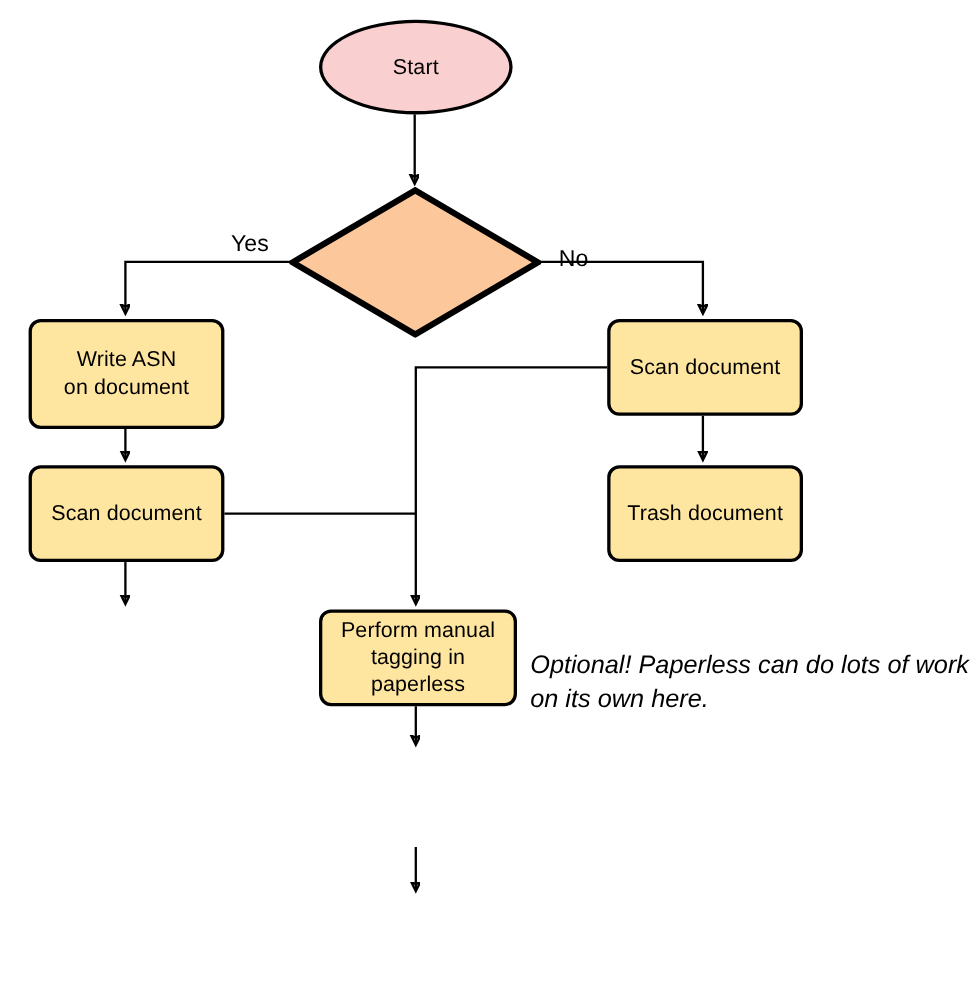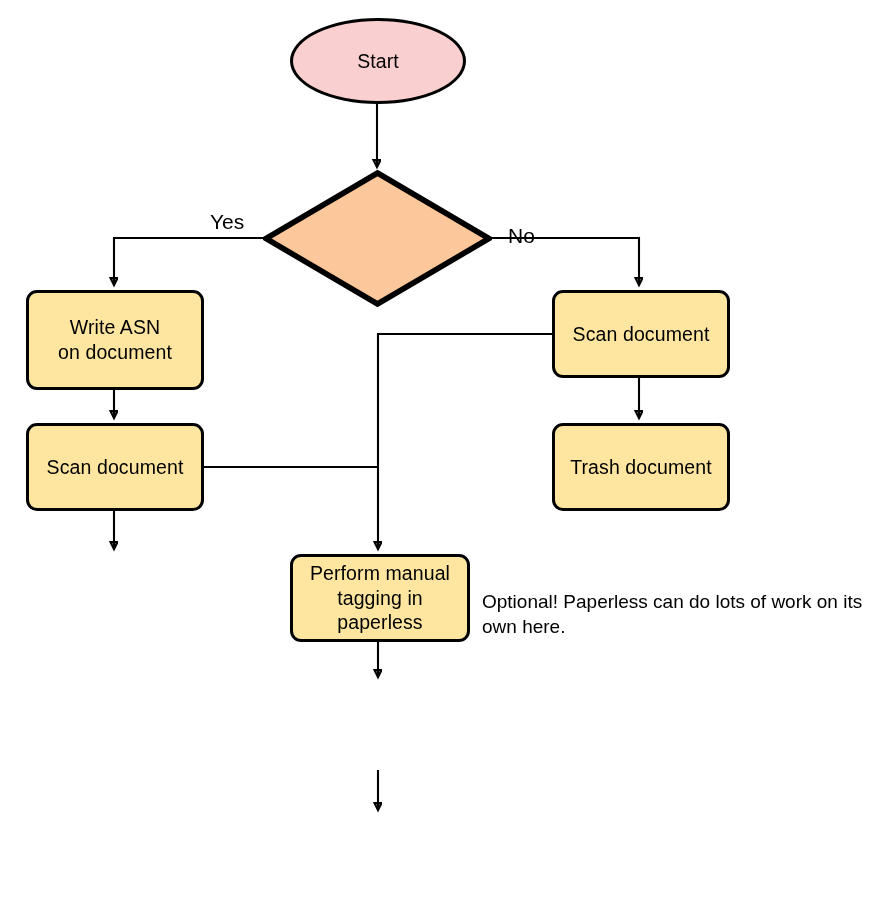--- a/index.html
+++ b/index.html
@@ -67,21 +67,22 @@
   }
   .edge-label {
     position: absolute;
     font-size: 21px;
     color: #000000;
     z-index: 3;
     white-space: nowrap;
   }
   .note {
     position: absolute;
-    font-size: 19px;
+    font-size: 23px;
+    font-style: italic;
     color: #000000;
     line-height: 1.33;
     z-index: 3;
   }
   .edges path, .edges line {
     stroke: #000000;
     stroke-width: 2.1;
     fill: none;
   }
 </style>

